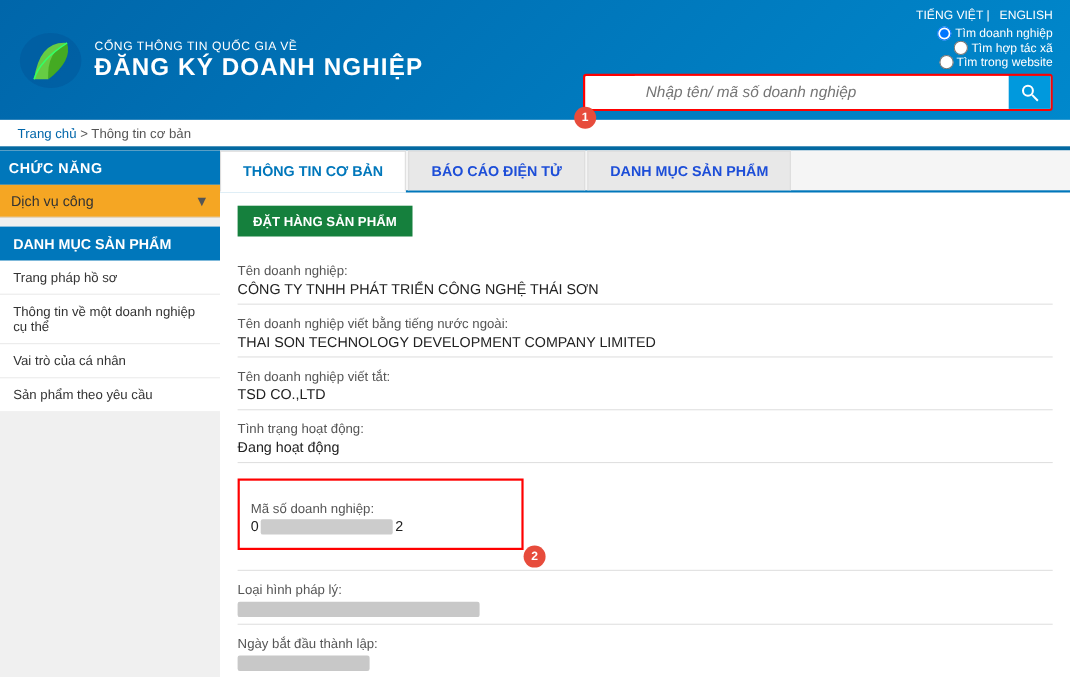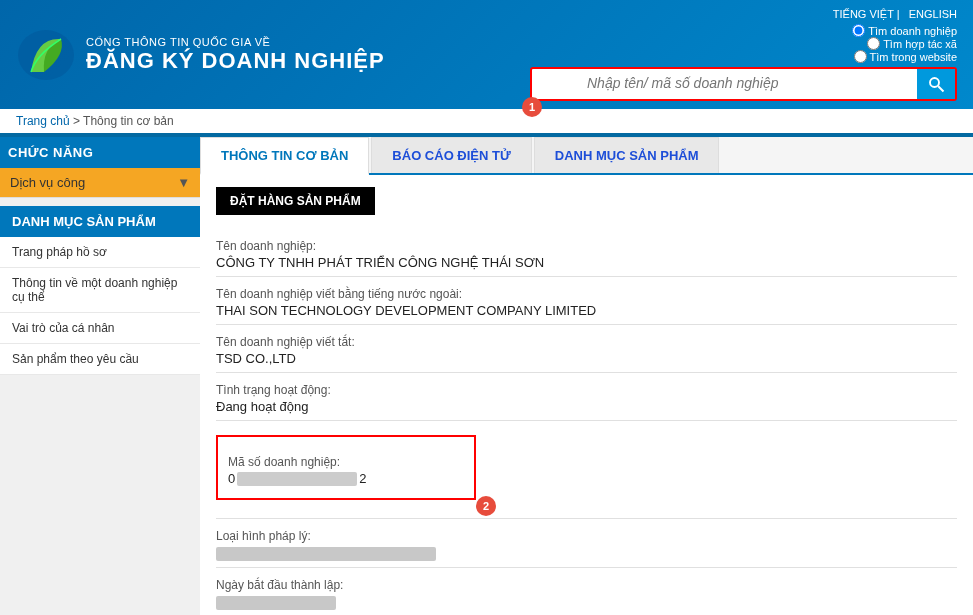--- a/index.html
+++ b/index.html
@@ -42,21 +42,21 @@
     
     .content-area { flex: 1; background: white; padding: 0; }
 
     
     .tabs { display: flex; border-bottom: 2px solid #0077bb; background: #f5f5f5; }
     .tab { padding: 10px 20px; cursor: pointer; font-weight: bold; font-size: 13px; color: #1d4ed8; border: 1px solid #ddd; border-bottom: none; margin-right: 2px; background: #e8e8e8; }
     .tab.active { background: white; color: #0077bb; border-bottom: 2px solid white; margin-bottom: -2px; }
 
     
     .content-body { padding: 12px 16px; }
-    .order-btn { background: #000000; color: white; border: none; padding: 7px 14px; font-weight: bold; font-size: 12px; cursor: pointer; margin-bottom: 14px; }
+    .order-btn { background: #15803d; color: white; border: none; padding: 7px 14px; font-weight: bold; font-size: 12px; cursor: pointer; margin-bottom: 14px; }
 
     
     .info-label { color: #555; font-size: 12px; margin-bottom: 2px; margin-top: 10px; }
     .info-value { color: #222; font-size: 13px; margin-bottom: 4px; font-weight: 500; }
 
     
     .masodoanhnghiep-box { border: 2px solid red; padding: 8px 10px; margin: 8px 0; display: inline-block; position: relative; min-width: 260px; }
     .badge-2 { position: absolute; right: -22px; bottom: -18px; background: #e74c3c; color: white; border-radius: 50%; width: 20px; height: 20px; display: flex; align-items: center; justify-content: center; font-size: 11px; font-weight: bold; }
 
     .blurred-bar { background: #c8c8c8; height: 14px; border-radius: 2px; margin: 4px 0; }

